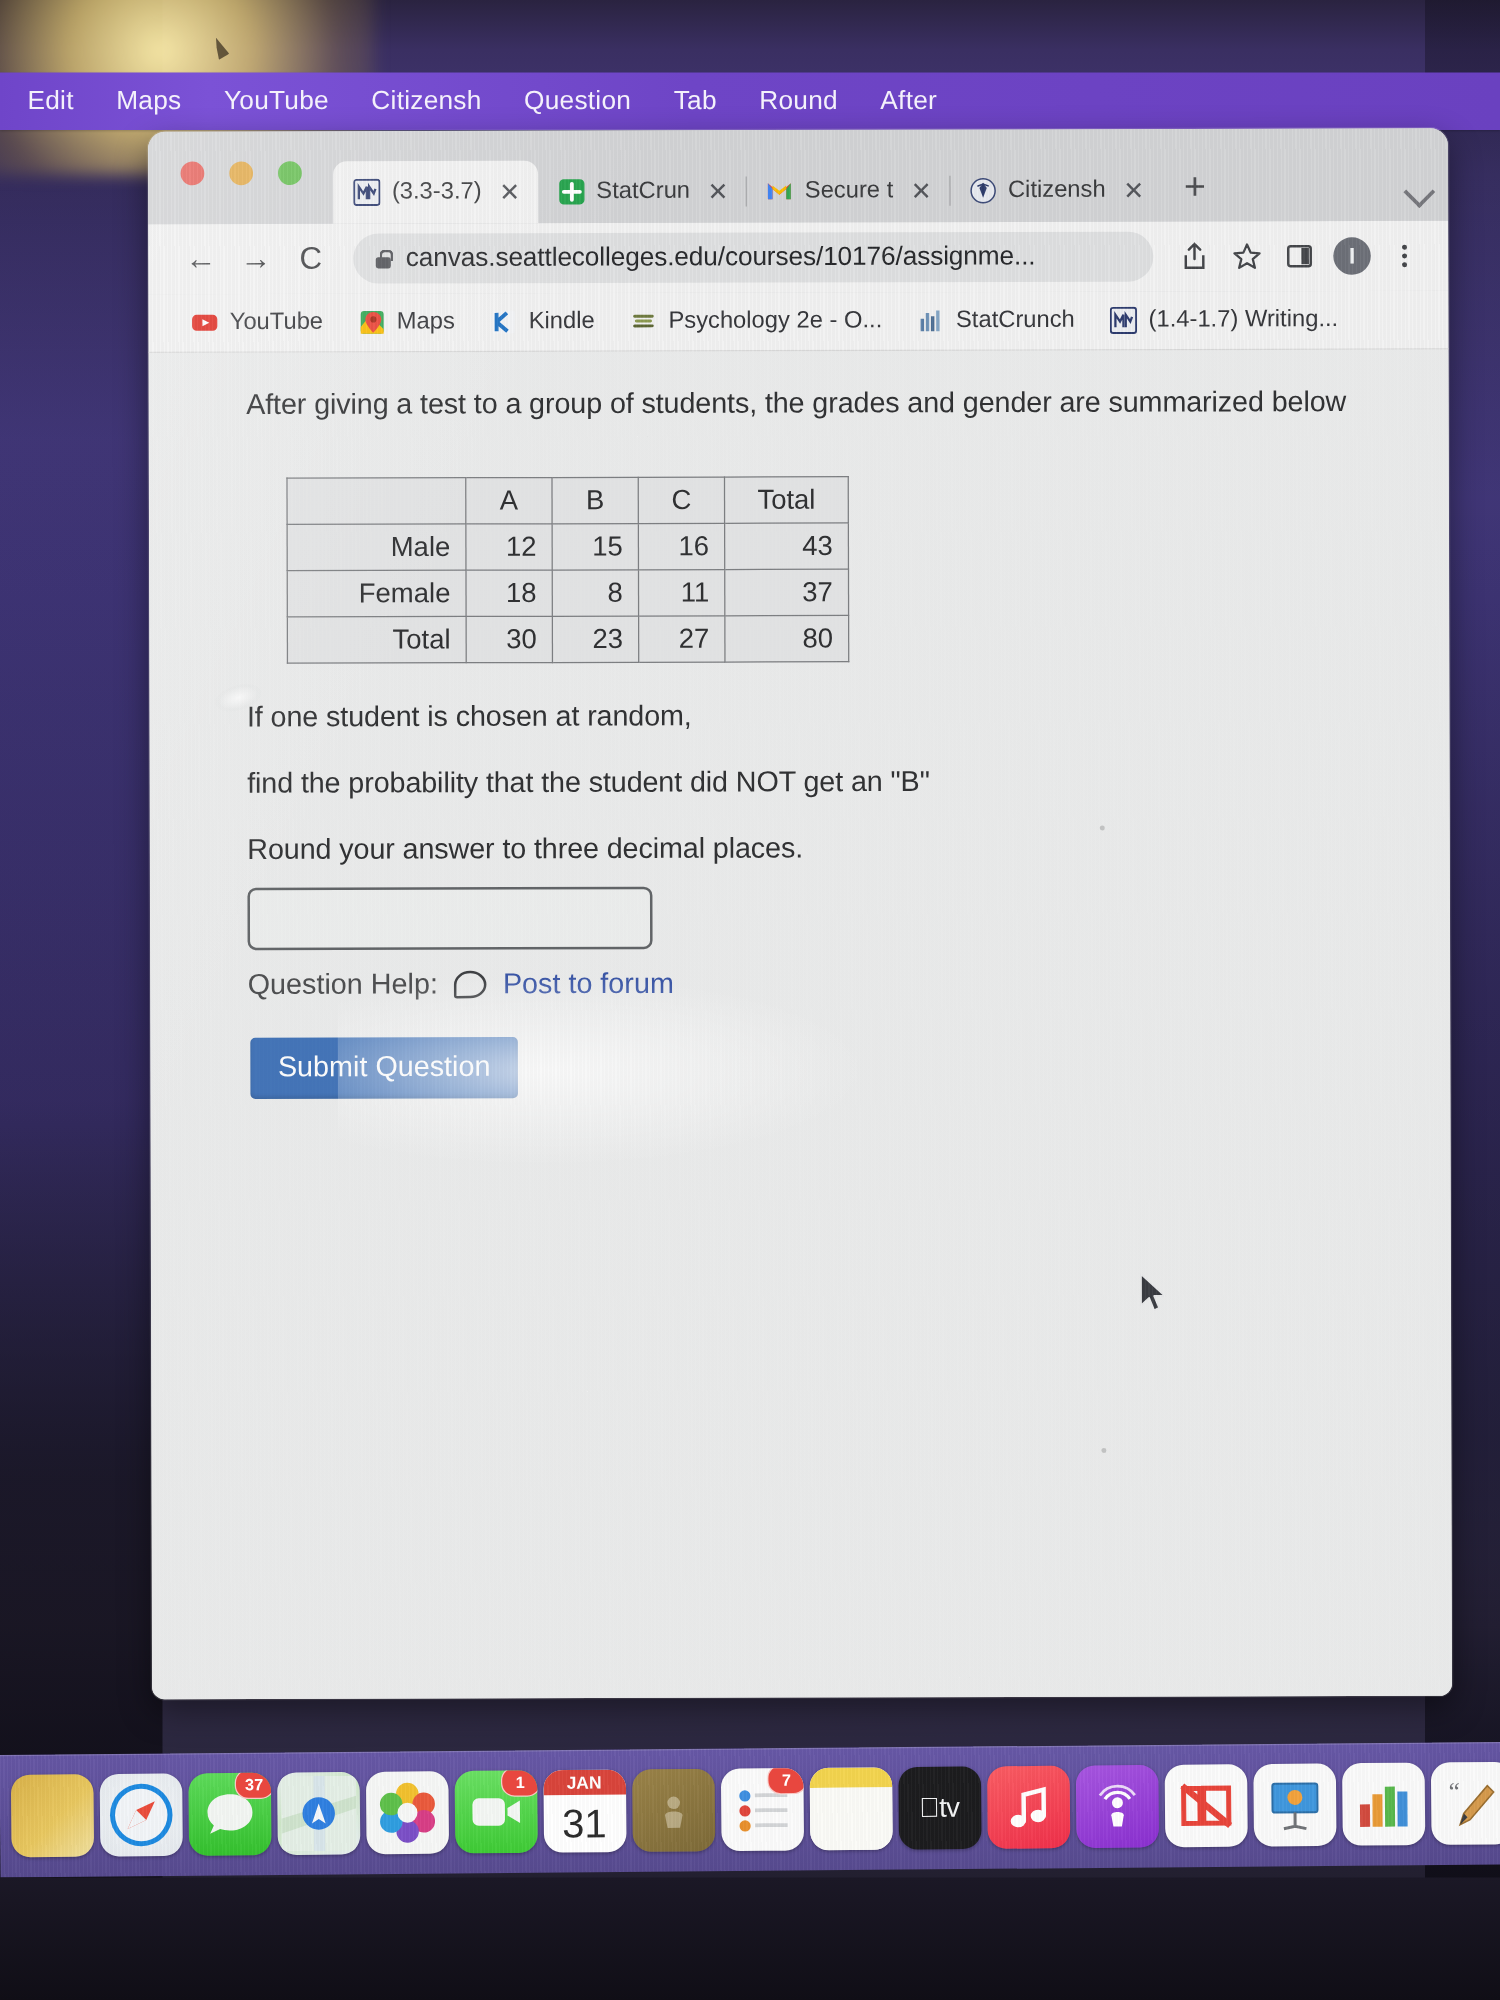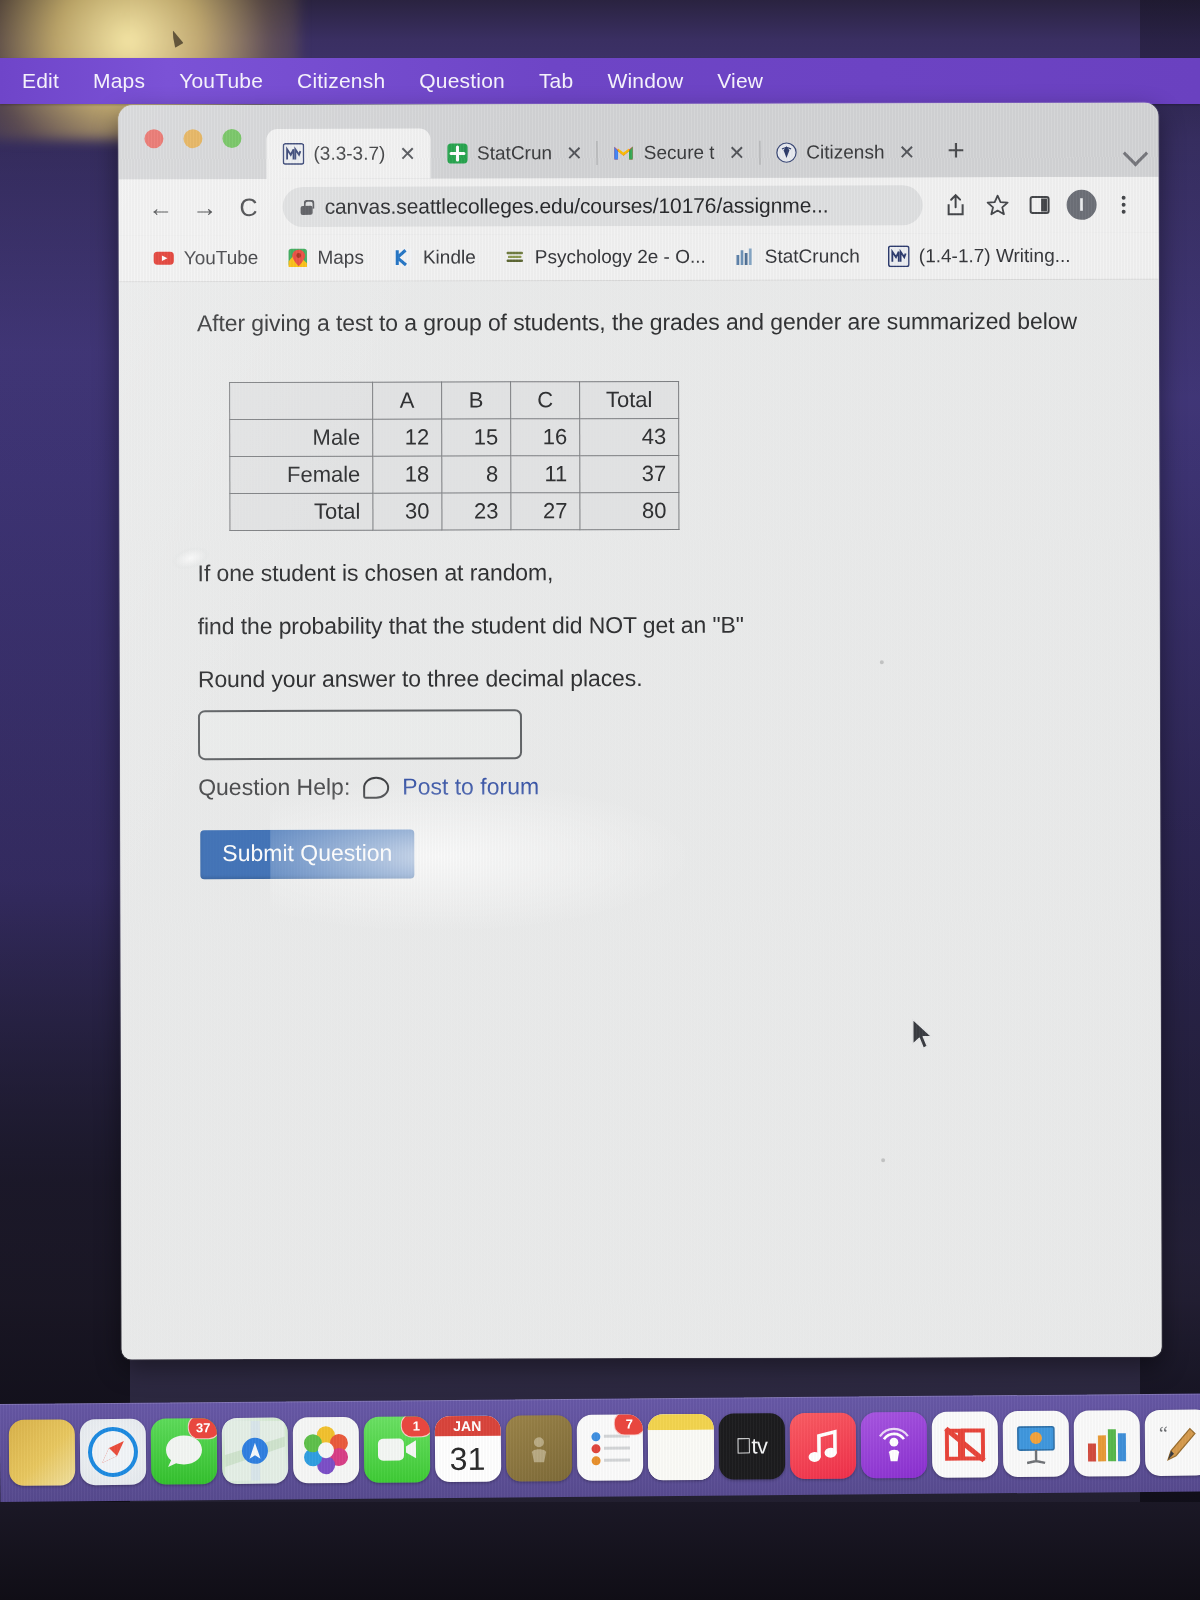--- a/index.html
+++ b/index.html
@@ -376,22 +376,22 @@
   <div class="glare"></div>
   <div class="dust"></div>
 
   <div class="menubar">
     <div class="menubar-item">Edit</div>
     <div class="menubar-item">Maps</div>
     <div class="menubar-item">YouTube</div>
     <div class="menubar-item">Citizensh</div>
     <div class="menubar-item">Question</div>
     <div class="menubar-item">Tab</div>
-    <div class="menubar-item">Window</div>
-    <div class="menubar-item">View</div>
+    <div class="menubar-item">Round</div>
+    <div class="menubar-item">After</div>
   </div>
 
   <div class="browser">
 
     <div class="tabstrip">
       <div class="traffic">
         <div class="tl red"></div>
         <div class="tl yellow"></div>
         <div class="tl green"></div>
       </div>

